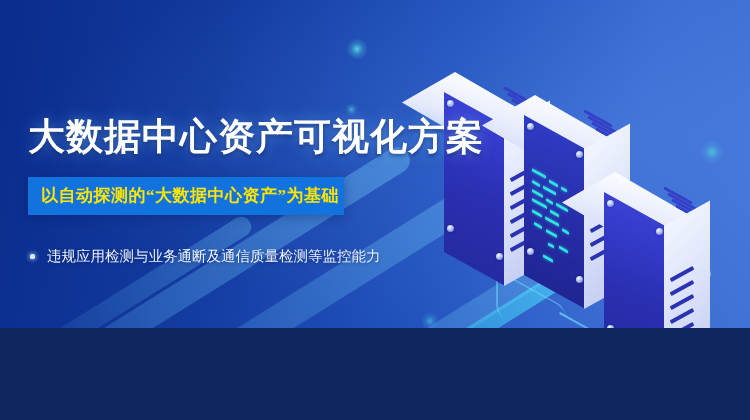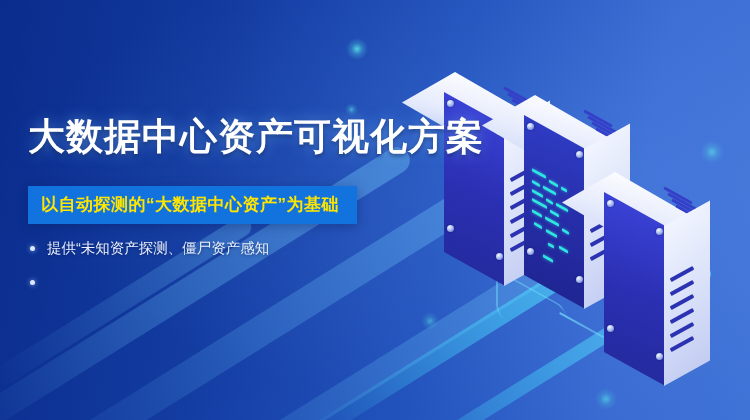--- a/index.html
+++ b/index.html
@@ -1,41 +1,41 @@
 <!DOCTYPE html>
 <html><head>
 <meta charset="utf-8">
 <title>Banner</title>
 <style>
   html,body{margin:0;padding:0;background:#10265e;}
   *{box-sizing:border-box;}
   #banner{
-    position:relative;width:750px;height:420px;overflow:hidden;
-    font-family:Liberation Sans, sans-serif;
+    position:relative;width:750px;height:328px;overflow:hidden;
+    font-family:Liberation Serif, serif;
     background:linear-gradient(100deg,#0a2c8c 0%,#123a9f 28%,#2253bd 58%,#3a6bd2 82%,#4073d6 100%);
   }
   
   .bg-layer{position:absolute;inset:0;overflow:hidden;}
   .streak{position:absolute;transform-origin:0 0;border-radius:40px;}
   .glow{position:absolute;border-radius:50%;
         background:radial-gradient(circle,rgba(90,235,235,.85) 0%,rgba(70,200,220,.35) 35%,rgba(60,160,220,0) 70%);}
   .trace{position:absolute;border:2px solid rgba(120,235,255,.55);border-radius:10px;background:transparent;}
   .vignette{position:absolute;inset:0;
     background:radial-gradient(120% 95% at 78% 42%,rgba(120,170,255,.18) 0%,rgba(10,40,130,0) 62%);}
   
   .content{position:absolute;left:28px;top:118px;width:400px;z-index:40;}
   .title{
     color:#ffffff;font-size:37px;font-weight:bold;letter-spacing:1px;line-height:1.05;
     margin:0 0 14px 0;white-space:nowrap;
     text-shadow:0 0 14px rgba(120,190,255,.55),0 2px 4px rgba(4,20,70,.65);
   }
   .subbar{
     display:inline-block;background:#1272de;color:#ffe600;
     font-size:17px;font-weight:bold;letter-spacing:.5px;
-    padding:7px 18px 8px 13px;margin:15px 0 16px 0;white-space:nowrap;
+    padding:7px 5px 8px 13px;margin:6px 0 16px 0;white-space:nowrap;
     box-shadow:0 2px 10px rgba(5,25,80,.35);
   }
   ul.bullets{list-style:none;margin:0;padding:0;}
   ul.bullets li{
     position:relative;color:#eaf1ff;font-size:14.5px;line-height:1.15;
     padding:0 0 0 17px;margin:0 0 17px 2px;white-space:nowrap;
     text-shadow:0 1px 3px rgba(6,24,74,.5);
   }
   ul.bullets li:last-child{margin-bottom:0;}
   ul.bullets li .dot{
@@ -180,21 +180,21 @@
       <div class="slat" style="left:239px;top:290px;width:26px;height:4px;transform:rotate(-29deg);"></div>
     </div>
   </div>
 
   <div class="content">
     <h1 class="title">大数据中心资产可视化方案</h1>
     <div class="subbar">以自动探测的“大数据中心资产”为基础</div>
     <ul class="bullets">
       <li>
         <span class="dot"></span>
-        <span>提供“未知资产探测、僵尸资产感知</span>
       </li>
       <li>
         <span class="dot"></span>
+        <span>违规应用检测与业务通断及通信质量检测等监控能力</span>
       </li>
     </ul>
   </div>
 
 </div>
 
 </body></html>

